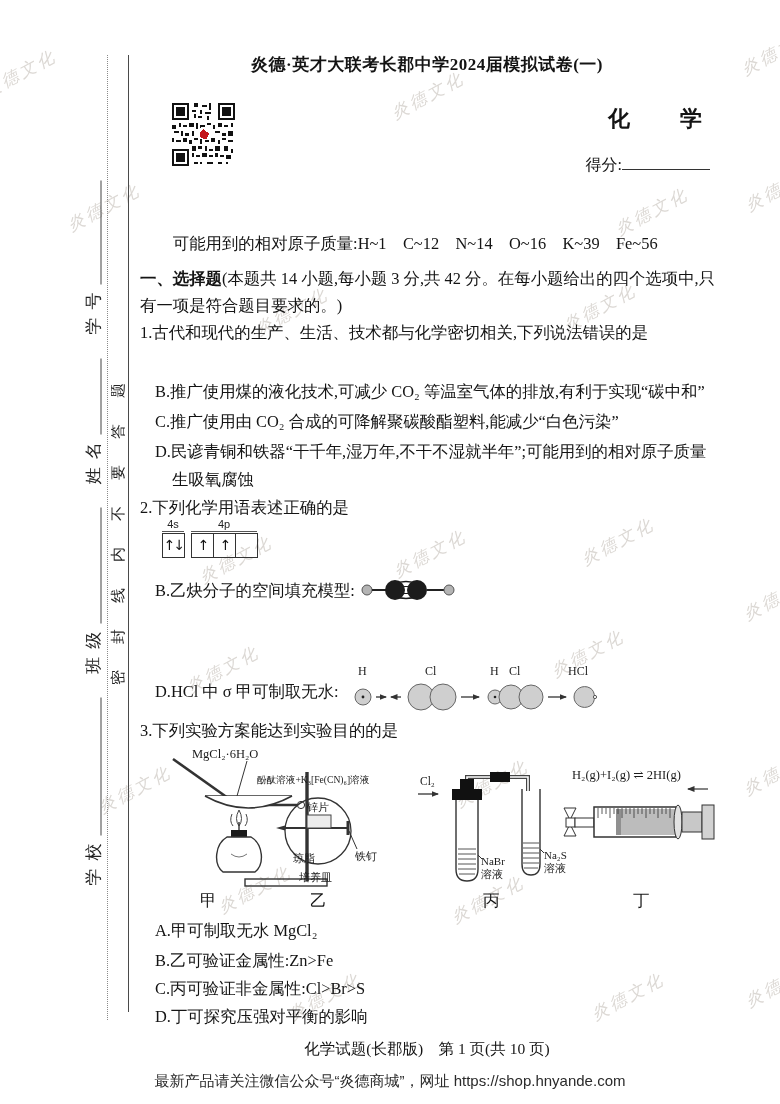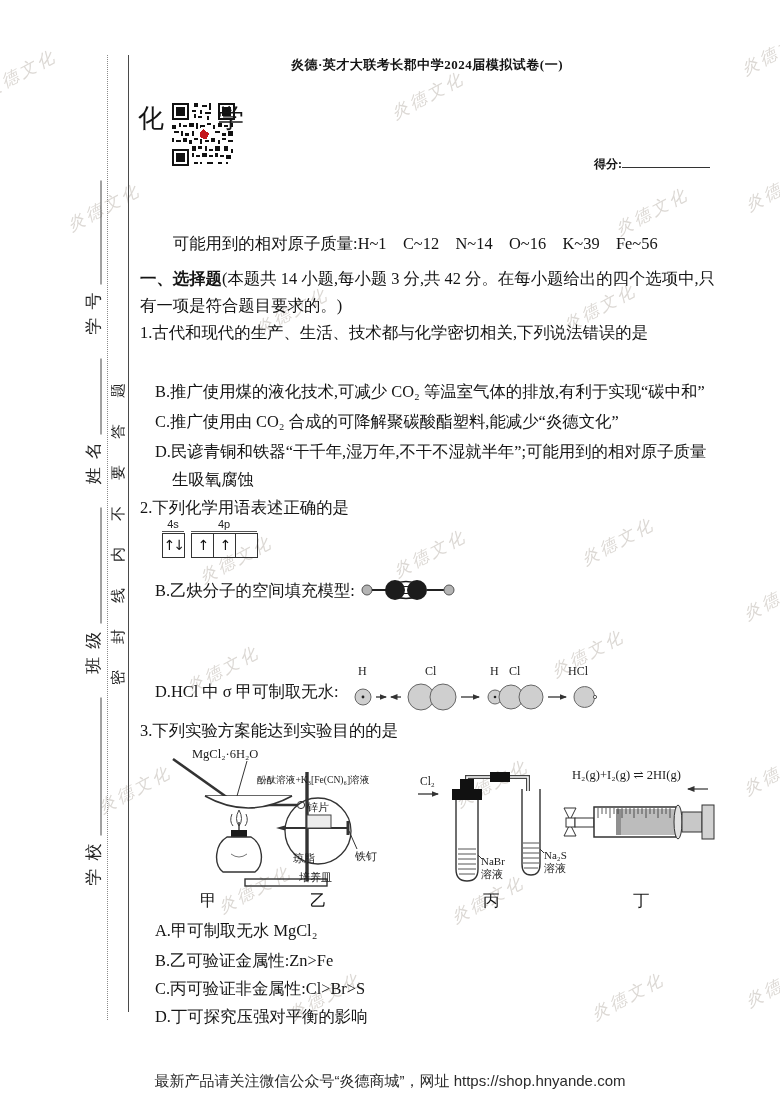--- a/index.html
+++ b/index.html
@@ -30,24 +30,24 @@
   .bw140{width:138px}.bw118{width:116px}.bw77{width:76px}.bw105{width:104px}
   .seal-col{
     position:absolute;left:-47px;top:510px;width:330px;height:20px;
     transform:rotate(-90deg);
     font-size:15px;color:#222;letter-spacing:26px;white-space:nowrap;line-height:20px;
   }
   
   .main{position:absolute;left:138px;top:48px;width:578px;height:1010px;}
   .abs{position:absolute;left:2px;right:0;font-size:16.4px;line-height:21px;white-space:nowrap;}
   .opt{left:17px;}
-  .exam-title{top:6px;left:0;right:0;text-align:center;font-size:13px;font-weight:bold;letter-spacing:.5px;}
+  .exam-title{top:6px;left:0;right:0;text-align:center;font-size:17px;font-weight:bold;letter-spacing:.5px;}
   .qr{position:absolute;left:34px;top:55px;width:63px;height:63px;}
-  .subject-title{top:60px;left:0;right:0;text-align:left;font-size:26px;font-weight:normal;letter-spacing:14px;}
-  .score{top:106px;right:6px;left:auto;font-size:12px;font-weight:bold;}
+  .subject-title{top:60px;left:0;right:0;text-align:right;font-size:22px;font-weight:bold;letter-spacing:14px;}
+  .score{top:106px;right:6px;left:auto;font-size:16px;font-weight:normal;}
   .score-blank{display:inline-block;width:88px;height:5px;border-bottom:1.2px solid #333;}
   .indent{text-indent:2em;}
   .bold{font-weight:bold;}
   .row{display:flex;align-items:center;}
   .row-end{display:flex;align-items:flex-end;}
   
   .orb{display:inline-flex;flex-direction:column;align-items:center;margin-left:7px;}
   .orb-label{font-size:11px;line-height:13px;font-family:"Liberation Sans","DejaVu Sans",sans-serif;color:#222;}
   .orb-boxes{display:flex;border-top:1px solid #555;padding-top:1px;}
   .orb-box{width:21px;height:23px;border:1px solid #333;margin-right:-1px;
@@ -137,21 +137,21 @@
     <span>得分:</span><span class="score-blank"></span>
   </div>
 
   <div class="abs indent" style="top:185px">可能用到的相对原子质量:H~1　C~12　N~14　O~16　K~39　Fe~56</div>
 
   <div class="abs" style="top:220px"><span class="bold">一、选择题</span><span>(本题共 14 小题,每小题 3 分,共 42 分。在每小题给出的四个选项中,只</span></div>
   <div class="abs" style="top:247px">有一项是符合题目要求的。)</div>
 
   <div class="abs" style="top:274px">1.古代和现代的生产、生活、技术都与化学密切相关,下列说法错误的是</div>
   <div class="abs opt" style="top:333px">B.推广使用煤的液化技术,可减少 CO₂ 等温室气体的排放,有利于实现“碳中和”</div>
-  <div class="abs opt" style="top:363px">C.推广使用由 CO₂ 合成的可降解聚碳酸酯塑料,能减少“炎德文化”</div>
+  <div class="abs opt" style="top:363px">C.推广使用由 CO₂ 合成的可降解聚碳酸酯塑料,能减少“白色污染”</div>
   <div class="abs opt" style="top:393px">D.民谚青铜和铁器“干千年,湿万年,不干不湿就半年”;可能用到的相对原子质量</div>
   <div class="abs" style="top:421px;left:34px">生吸氧腐蚀</div>
 
   <div class="abs" style="top:449px">2.下列化学用语表述正确的是</div>
 
   <div class="abs opt row-end" style="top:470px">
     <span class="orb">
       <span class="orb-label">4s</span>
       <span class="orb-boxes">
         <span class="orb-box">↑↓</span>
@@ -316,15 +316,16 @@
     <div class="dcap" style="left:172px">乙</div>
     <div class="dcap" style="left:345px">丙</div>
     <div class="dcap" style="left:495px">丁</div>
   </div>
 
   <div class="abs opt" style="top:872px">A.甲可制取无水 MgCl₂</div>
   <div class="abs opt" style="top:902px">B.乙可验证金属性:Zn&gt;Fe</div>
   <div class="abs opt" style="top:958px">D.丁可探究压强对平衡的影响</div>
   <div class="abs opt" style="top:930px">C.丙可验证非金属性:Cl&gt;Br&gt;S</div>
 
+  <div class="abs footer-line">化学试题(长郡版)　第 1 页(共 10 页)</div>
 </div>
 
 <div class="promo">最新产品请关注微信公众号“炎德商城”，网址 https://shop.hnyande.com</div>
 
 </body></html>

